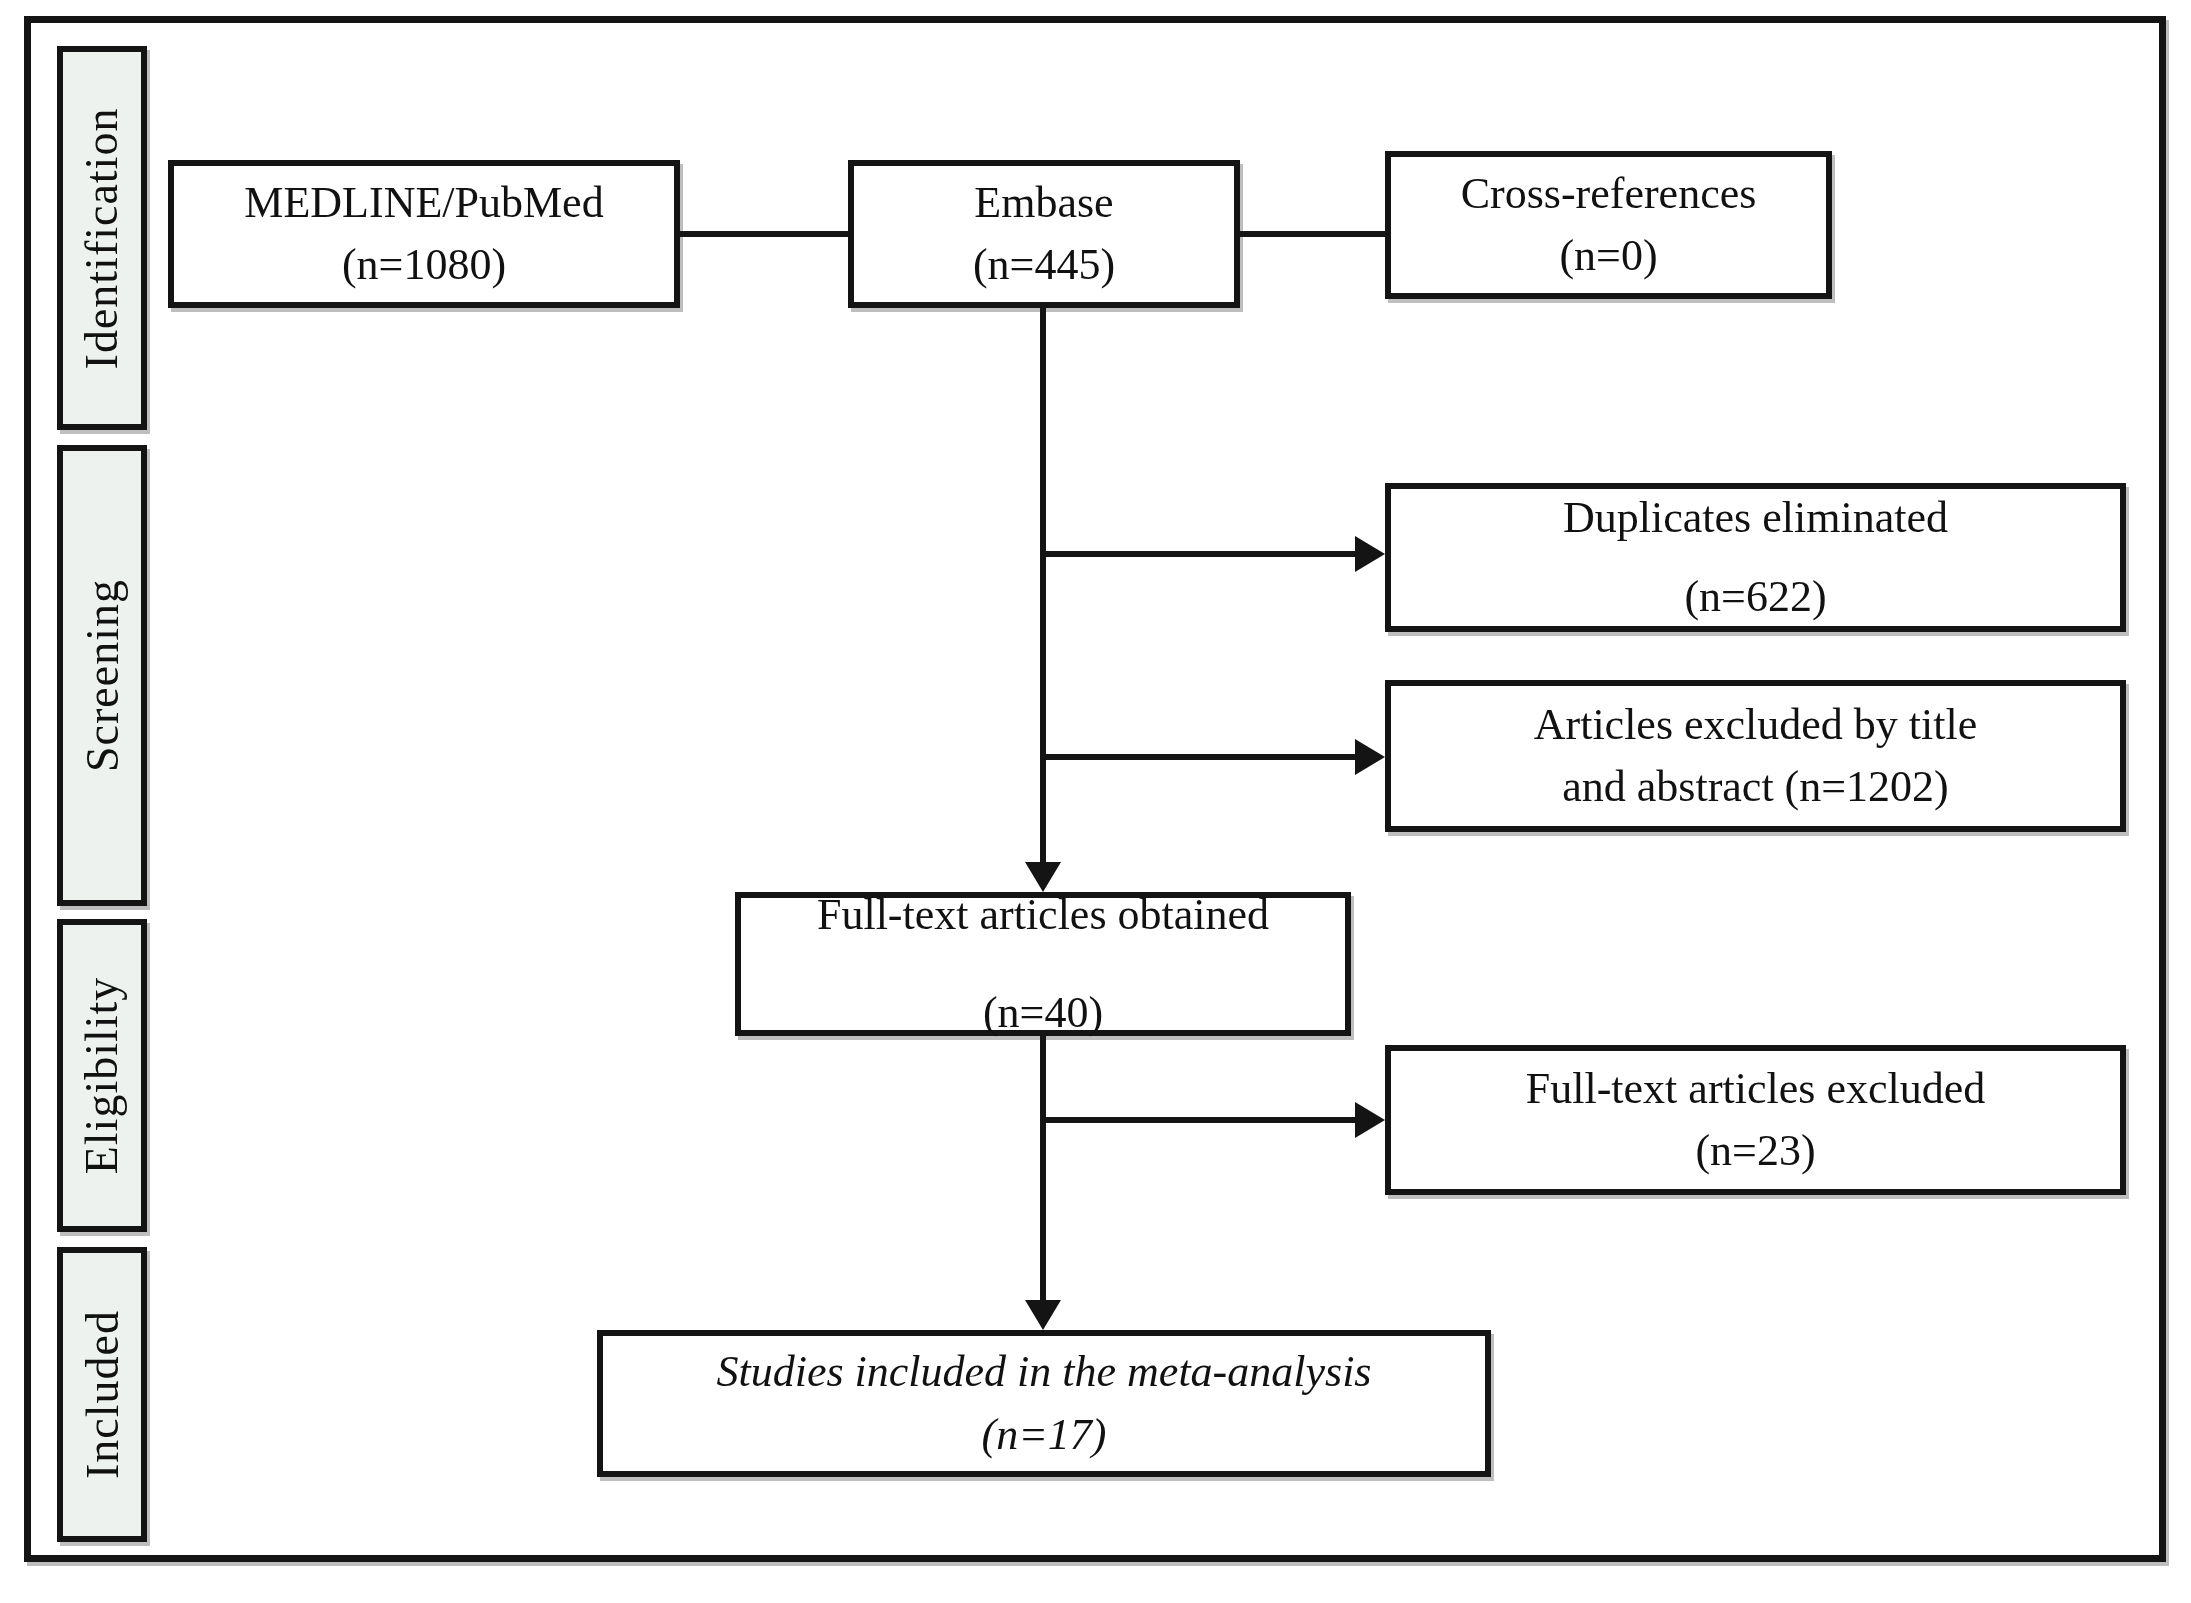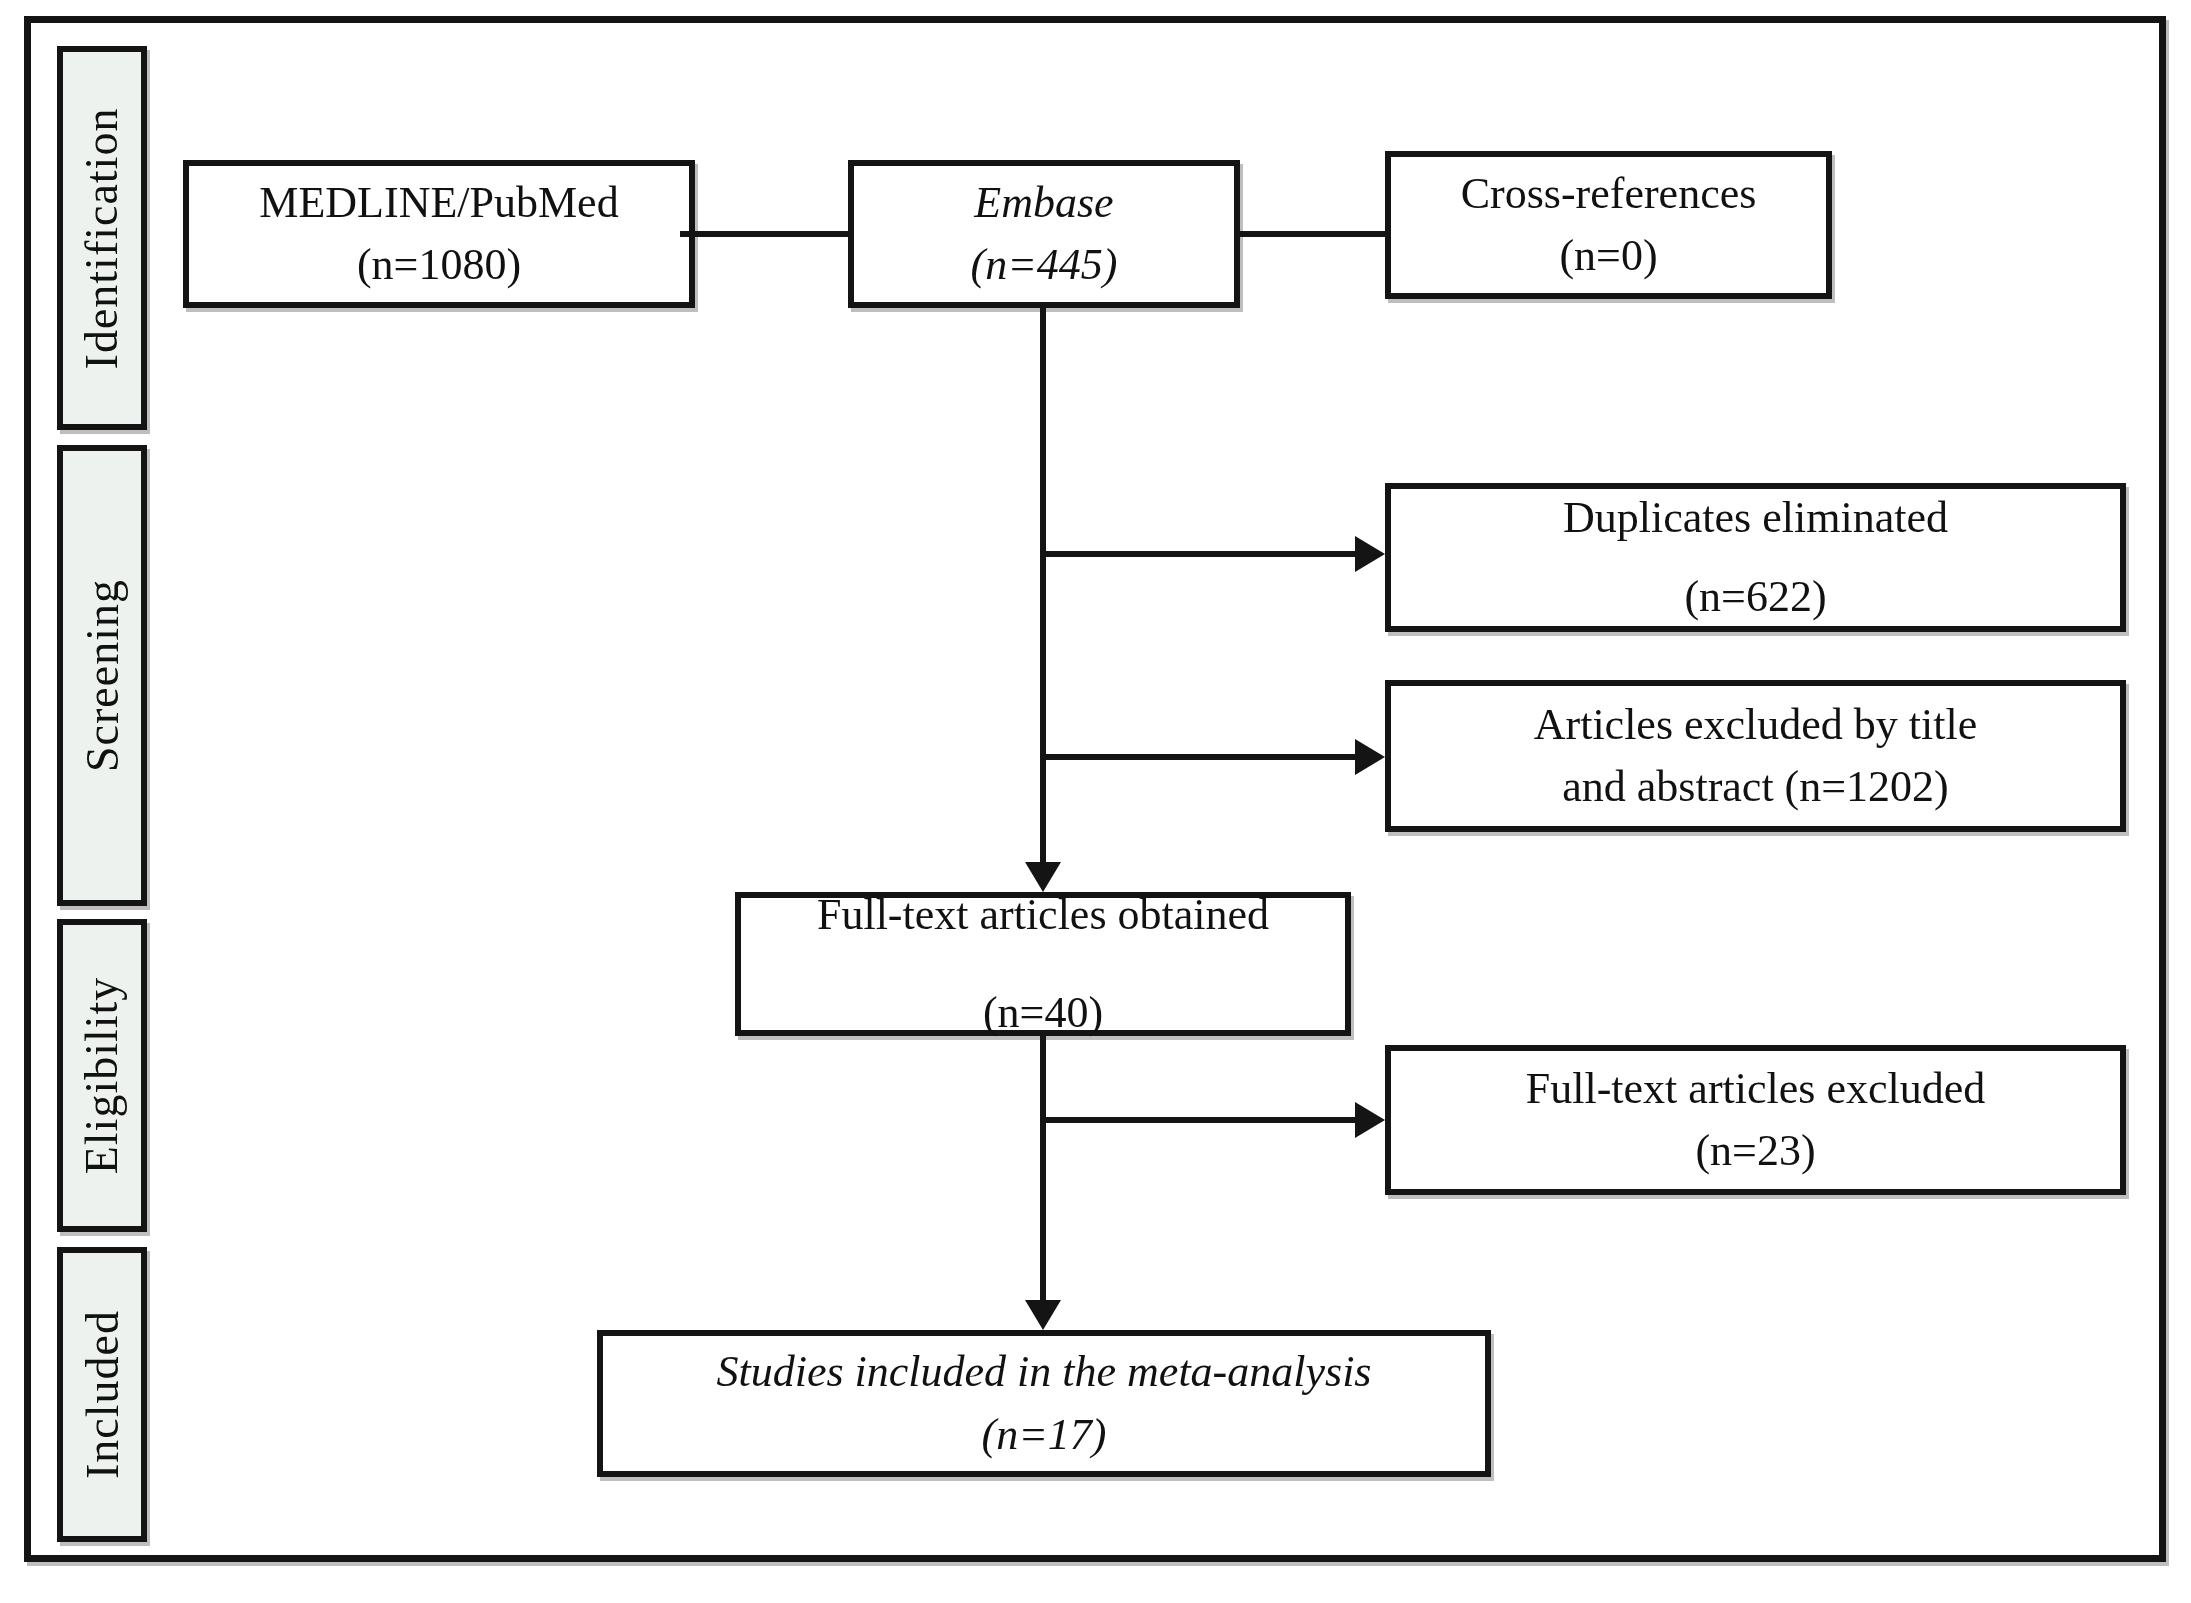--- a/index.html
+++ b/index.html
@@ -85,25 +85,25 @@
   <div class="stagebox" style="left:57px; top:445px; height:461px;">
     <span class="vtext">Screening</span>
   </div>
   <div class="stagebox" style="left:57px; top:919px; height:313px;">
     <span class="vtext">Eligibility</span>
   </div>
   <div class="stagebox" style="left:57px; top:1247px; height:295px;">
     <span class="vtext">Included</span>
   </div>
 
-  <div class="fbox" style="left:183px; top:160px; width:512px; height:148px;">
+  <div class="fbox" style="left:168px; top:160px; width:512px; height:148px;">
     <div>MEDLINE/PubMed</div>
     <div>(n=1080)</div>
   </div>
-  <div class="fbox" style="left:848px; top:160px; width:392px; height:148px;font-style:italic;">
+  <div class="fbox" style="left:848px; top:160px; width:392px; height:148px;">
     <div>Embase</div>
     <div>(n=445)</div>
   </div>
   <div class="fbox" style="left:1385px; top:151px; width:447px; height:148px;">
     <div>Cross-references</div>
     <div>(n=0)</div>
   </div>
 
   <div class="fbox" style="left:1385px; top:483px; width:741px; height:149px;gap:16px;">
     <div>Duplicates eliminated</div>

